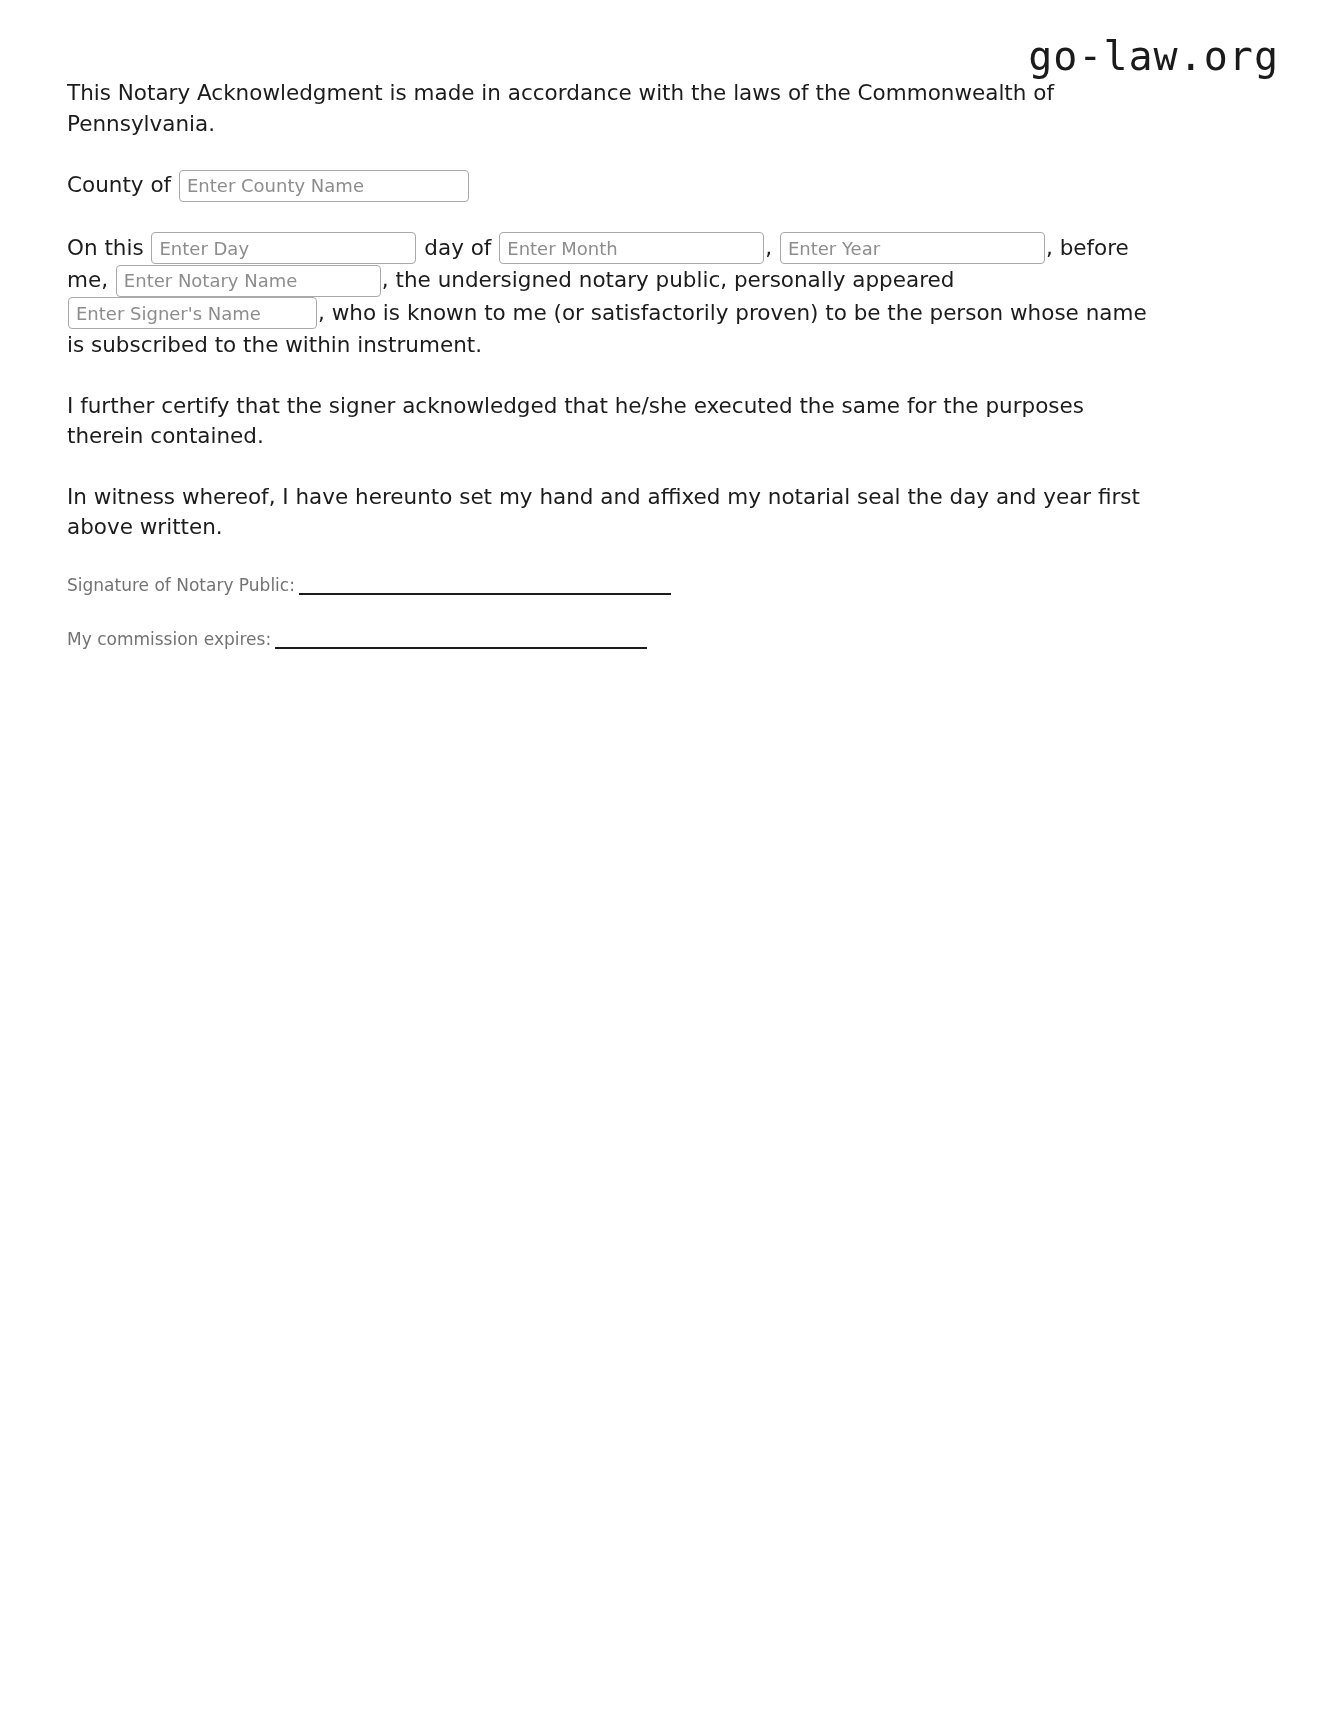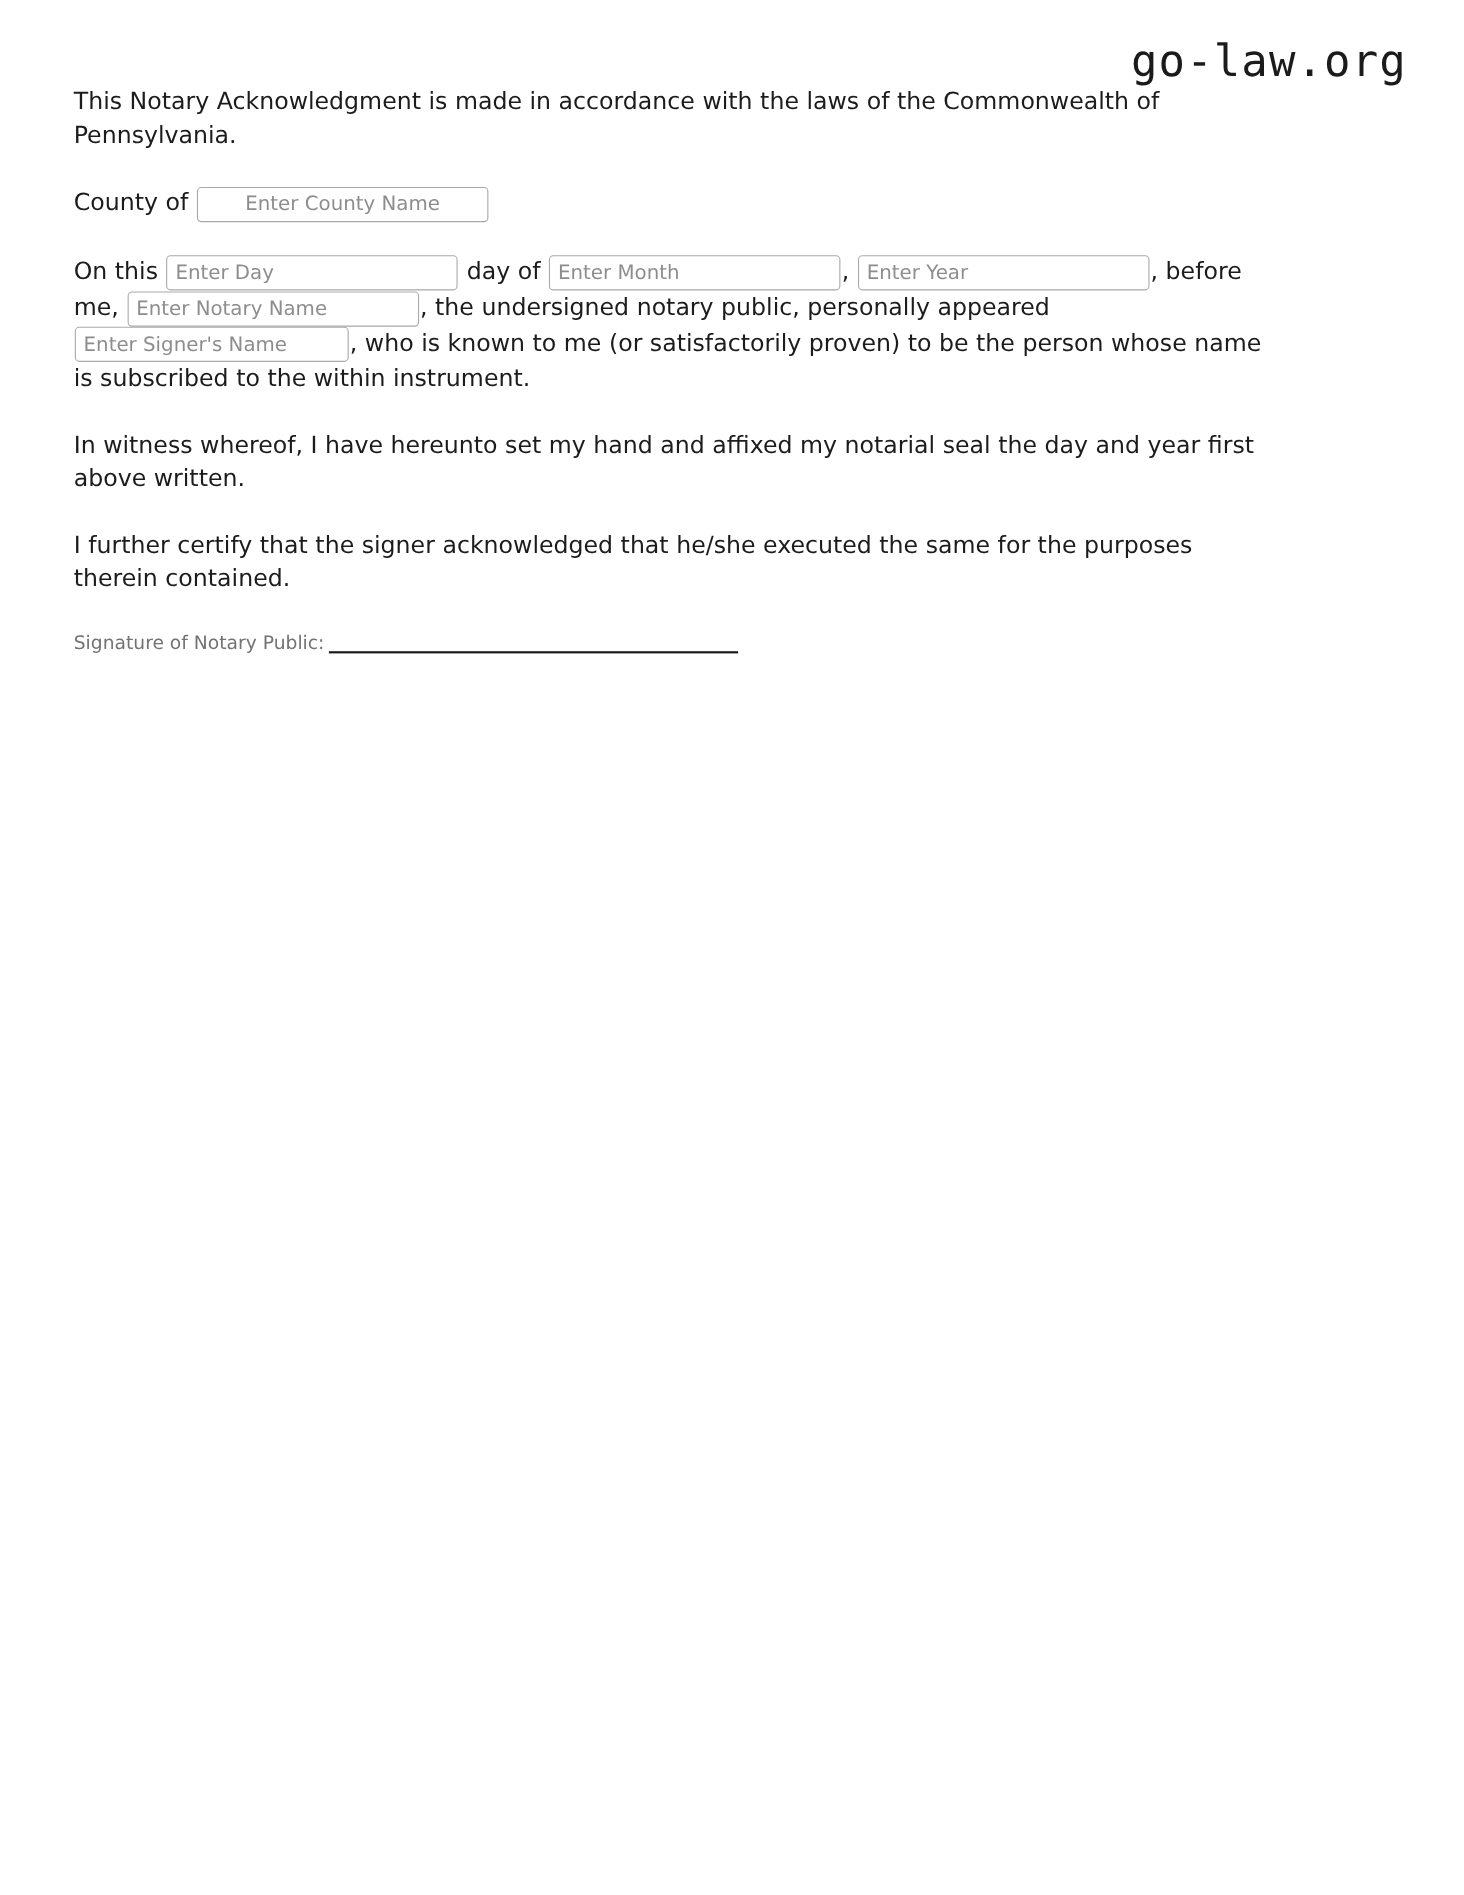--- a/index.html
+++ b/index.html
@@ -73,21 +73,21 @@
     box-sizing: border-box;
     height: 32px;
     vertical-align: baseline;
     outline: none;
     margin: 0 1px;
   }
   input.blank::placeholder {
     color: #8d8d8d;
     opacity: 1;
   }
-  input.w-county { width: 265px; text-align: center; }
+  input.w-county { width: 290px; }
   input.w-day    { width: 265px; }
   input.w-month  { width: 265px; }
   input.w-year   { width: 265px; }
   input.w-notary { width: 265px; }
   input.w-signer { width: 249px; }
 
   .sigline {
     font-size: 17px;
     line-height: 1.42;
     margin: 0 0 30px 0;
@@ -125,23 +125,26 @@
       <span>On this</span>
       <input class="blank w-day" type="text" placeholder="Enter Day" style="">
       <span>day of</span>
       <input class="blank w-month" type="text" placeholder="Enter Month" style=""><span>,</span>
       <input class="blank w-year" type="text" placeholder="Enter Year" style=""><span>,</span>
       <span>before me,</span>
       <input class="blank w-notary" type="text" placeholder="Enter Notary Name" style=""><span>, the undersigned notary public, personally appeared</span>
       <input class="blank w-signer" type="text" placeholder="Enter Signer's Name" style=""><span>, who is known to me (or satisfactorily proven) to be the person whose name is subscribed to the within instrument.</span>
     </div>
 
+    <p class="para">I further certify that the signer acknowledged that he/she executed the same for the purposes therein contained.</p>
+
     <p class="para">In witness whereof, I have hereunto set my hand and affixed my notarial seal the day and year first above written.</p>
-
-    <p class="para">I further certify that the signer acknowledged that he/she executed the same for the purposes therein contained.</p>
 
     <div class="sigline">
       <span>Signature of Notary Public:</span><span class="rule rule-sig"></span>
     </div>
 
+    <div class="sigline">
+      <span>My commission expires:</span><span class="rule rule-exp"></span>
+    </div>
 
   </div>
 </div>
 
 </body></html>

